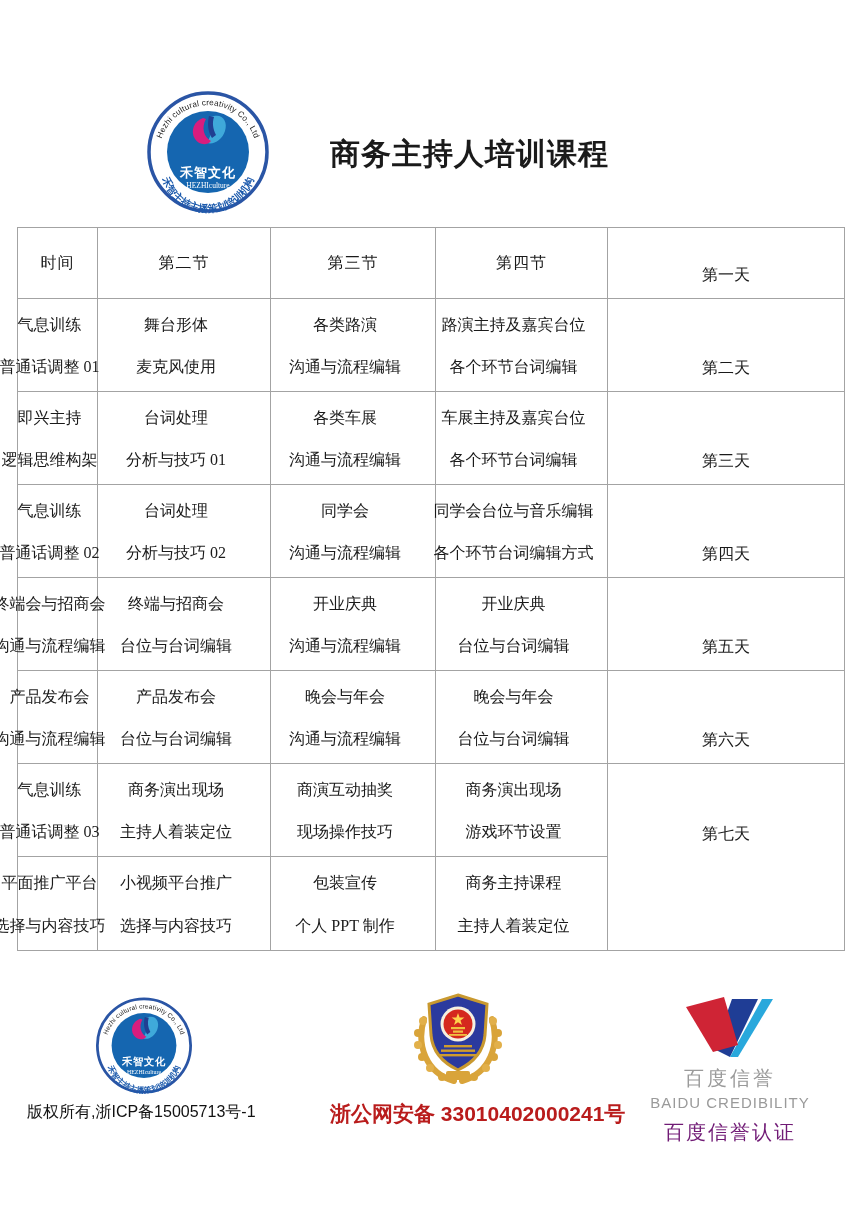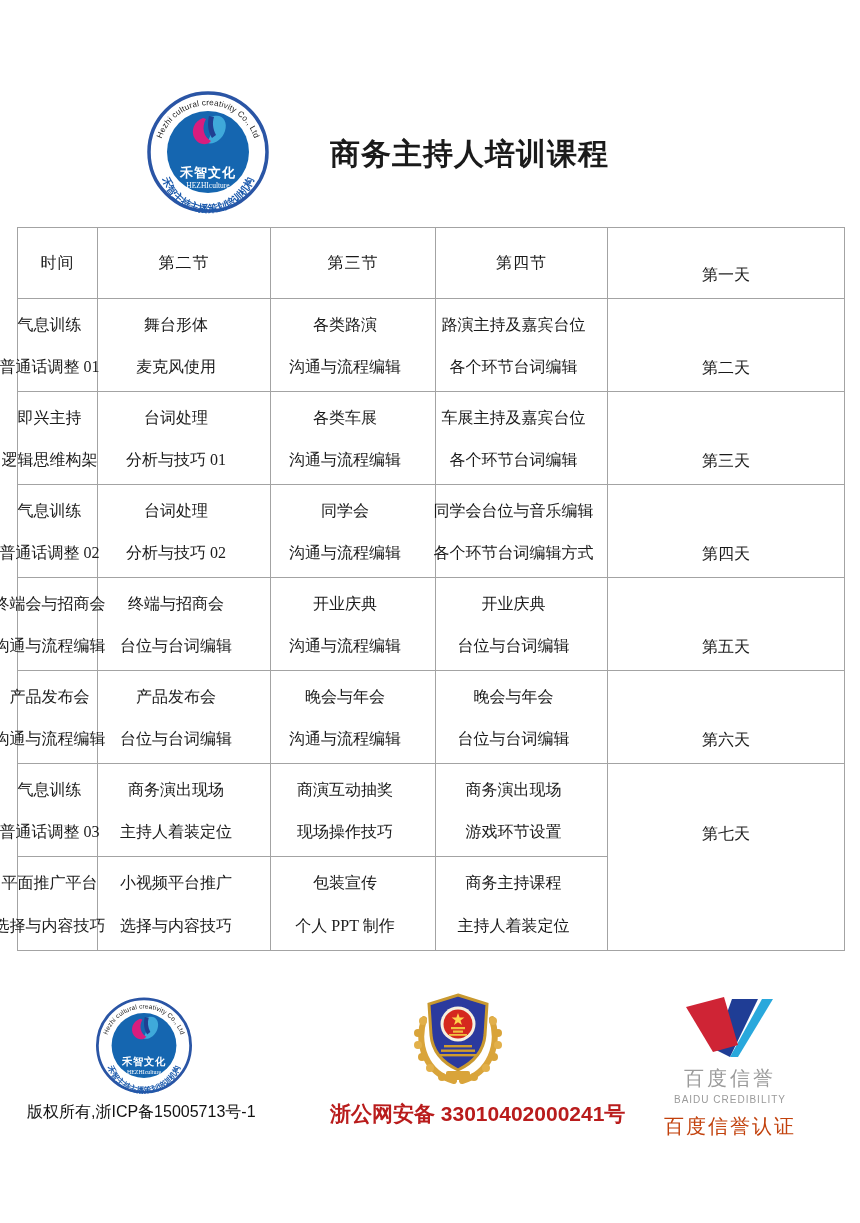--- a/index.html
+++ b/index.html
@@ -61,22 +61,22 @@
     font-family:"Liberation Sans","DejaVu Sans",sans-serif;
     font-size:21px;font-weight:bold;white-space:nowrap;color:#b91c1c;
   }
   .baidu-block{
     position:absolute;left:650px;top:997px;width:160px;
     font-family:"Liberation Sans","DejaVu Sans",sans-serif;
     text-align:center;
   }
   .baidu-logo{display:block;margin:0 auto;width:88px;height:62px;}
   .baidu-cn{font-size:20px;color:#9a9a9a;letter-spacing:3px;margin-top:6px;}
-  .baidu-en{font-size:10px;color:#9a9a9a;letter-spacing:1px;margin-top:2px;}
-  .baidu-cert{font-size:20px;color:#c2410c;letter-spacing:2px;margin-top:8px;}
+  .baidu-en{font-size:15px;color:#9a9a9a;letter-spacing:1px;margin-top:2px;}
+  .baidu-cert{font-size:20px;color:#701a75;letter-spacing:2px;margin-top:8px;}
 </style>
 </head>
 <body>
 
 <div class="page">
 
   <svg width="0" height="0" style="position:absolute" aria-hidden="true">
     <defs>
       <symbol id="hezhi-logo" viewBox="0 0 124 124">
         <circle cx="62" cy="62" r="59" fill="#ffffff" stroke="#2a55a5" stroke-width="3.5"></circle>

